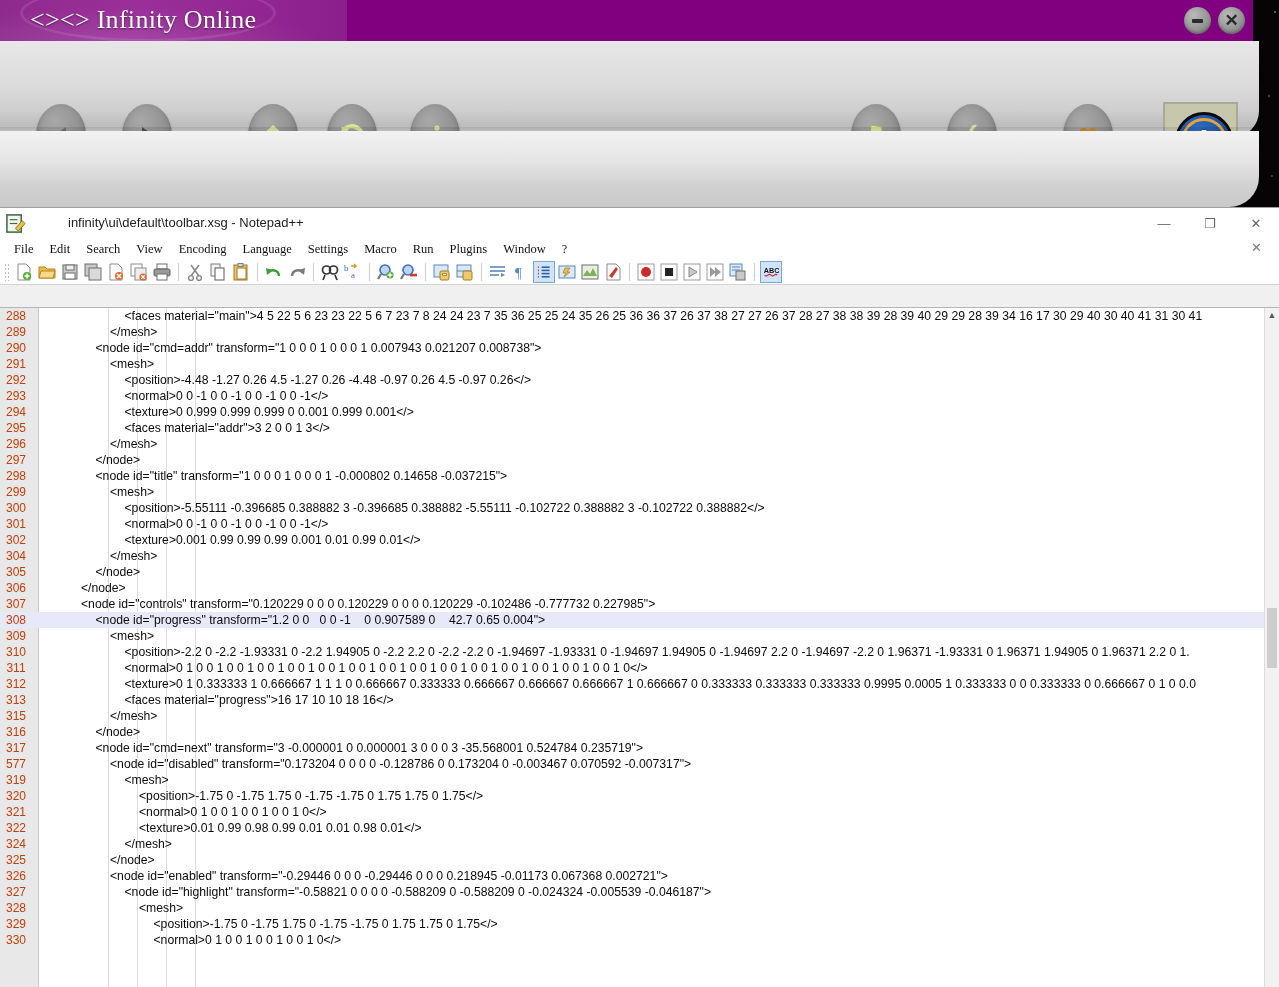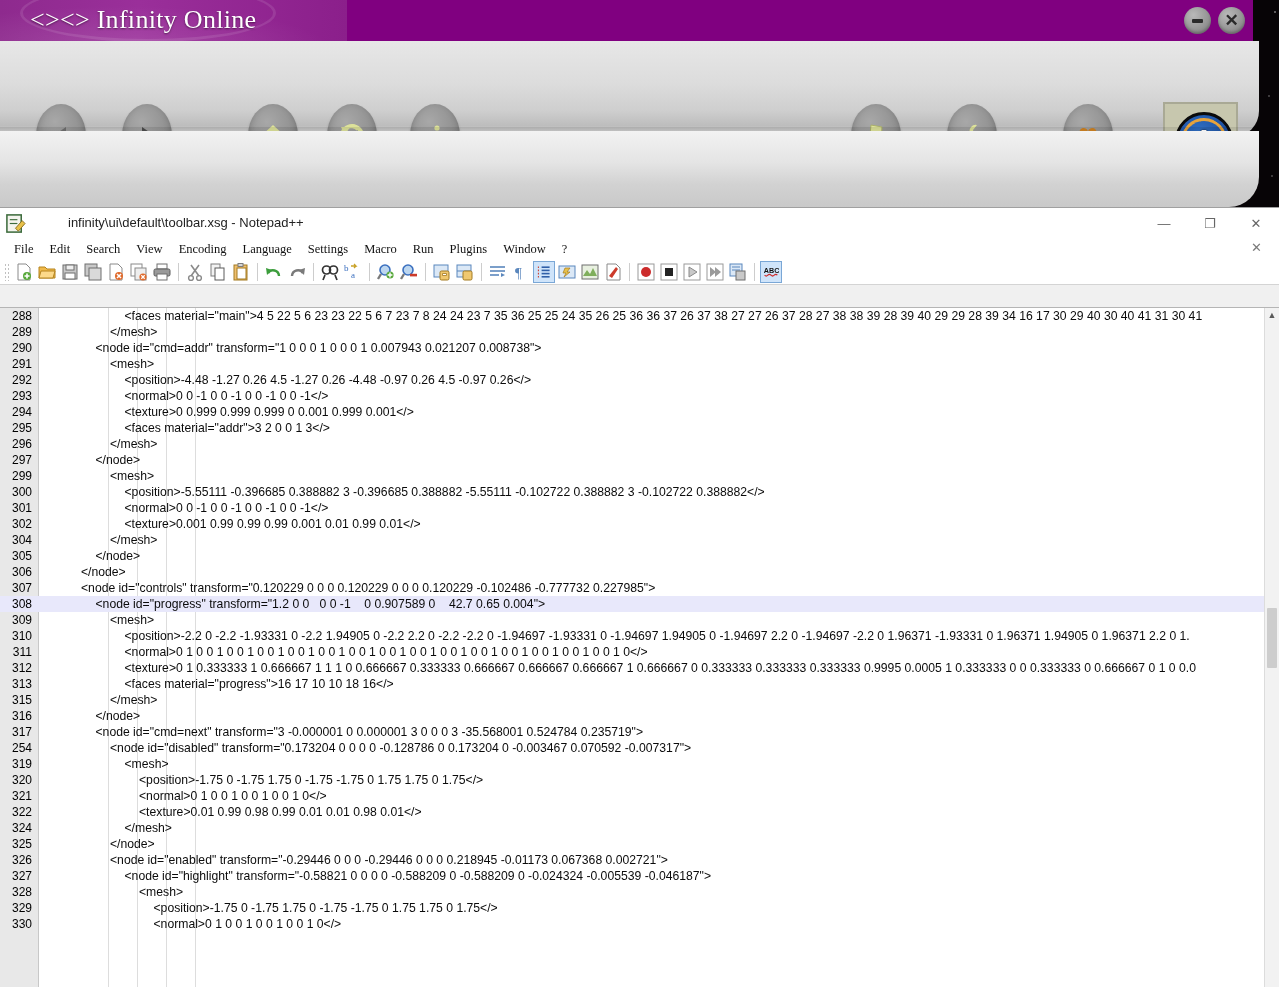--- a/index.html
+++ b/index.html
@@ -153,22 +153,22 @@
     position:absolute;left:39px;top:0;width:12px;height:711px;background:#ffffff;
   }
   #npp .codearea{
     position:absolute;left:0;top:0;right:14px;height:711px;
   }
   #npp .row{
     position:relative;height:16px;line-height:16px;white-space:nowrap;
   }
   #npp .row.cur{background:#e8e8fb;}
   #npp .ln{
-    position:absolute;left:0;top:0;width:32px;text-align:right;
-    font-family:"Liberation Sans", sans-serif;font-size:12px;color:#000000;
+    position:absolute;left:0;top:0;width:32px;text-align:center;
+    font-family:"Liberation Sans", sans-serif;font-size:12px;color:#c2410c;
   }
   #npp .code{
     position:absolute;left:52px;top:0;
     font-family:"Liberation Sans", sans-serif;font-size:12.2px;color:#0b0b0b;
     white-space:pre;
   }
   #npp .indentguides{
     position:absolute;left:51px;top:0;width:600px;height:711px;
     pointer-events:none;
     background-image:
@@ -581,20 +581,24 @@
         </div>
         <div class="row">
           <div class="ln">296</div>
           <div class="code" style="left: 110px;">&lt;/mesh&gt;</div>
         </div>
         <div class="row">
           <div class="ln">297</div>
           <div class="code" style="left: 95.5px;">&lt;/node&gt;</div>
         </div>
         <div class="row">
+          <div class="ln">298</div>
+          <div class="code" style="left: 95.5px;">&lt;node id="title" transform="1 0 0 0 1 0 0 0 1 -0.000802 0.14658 -0.037215"&gt;</div>
+        </div>
+        <div class="row">
           <div class="ln">299</div>
           <div class="code" style="left: 110px;">&lt;mesh&gt;</div>
         </div>
         <div class="row">
           <div class="ln">300</div>
           <div class="code" style="left: 124.5px;">&lt;position&gt;-5.55111 -0.396685 0.388882 3 -0.396685 0.388882 -5.55111 -0.102722 0.388882 3 -0.102722 0.388882&lt;/&gt;</div>
         </div>
         <div class="row">
           <div class="ln">301</div>
           <div class="code" style="left: 124.5px;">&lt;normal&gt;0 0 -1 0 0 -1 0 0 -1 0 0 -1&lt;/&gt;</div>
@@ -649,21 +653,21 @@
         </div>
         <div class="row">
           <div class="ln">316</div>
           <div class="code" style="left: 95.5px;">&lt;/node&gt;</div>
         </div>
         <div class="row">
           <div class="ln">317</div>
           <div class="code" style="left: 95.5px;">&lt;node id="cmd=next" transform="3 -0.000001 0 0.000001 3 0 0 0 3 -35.568001 0.524784 0.235719"&gt;</div>
         </div>
         <div class="row">
-          <div class="ln">254</div>
+          <div class="ln">577</div>
           <div class="code" style="left: 110px;">&lt;node id="disabled" transform="0.173204 0 0 0 0 -0.128786 0 0.173204 0 -0.003467 0.070592 -0.007317"&gt;</div>
         </div>
         <div class="row">
           <div class="ln">319</div>
           <div class="code" style="left: 124.5px;">&lt;mesh&gt;</div>
         </div>
         <div class="row">
           <div class="ln">320</div>
           <div class="code" style="left: 139px;">&lt;position&gt;-1.75 0 -1.75 1.75 0 -1.75 -1.75 0 1.75 1.75 0 1.75&lt;/&gt;</div>
         </div>

